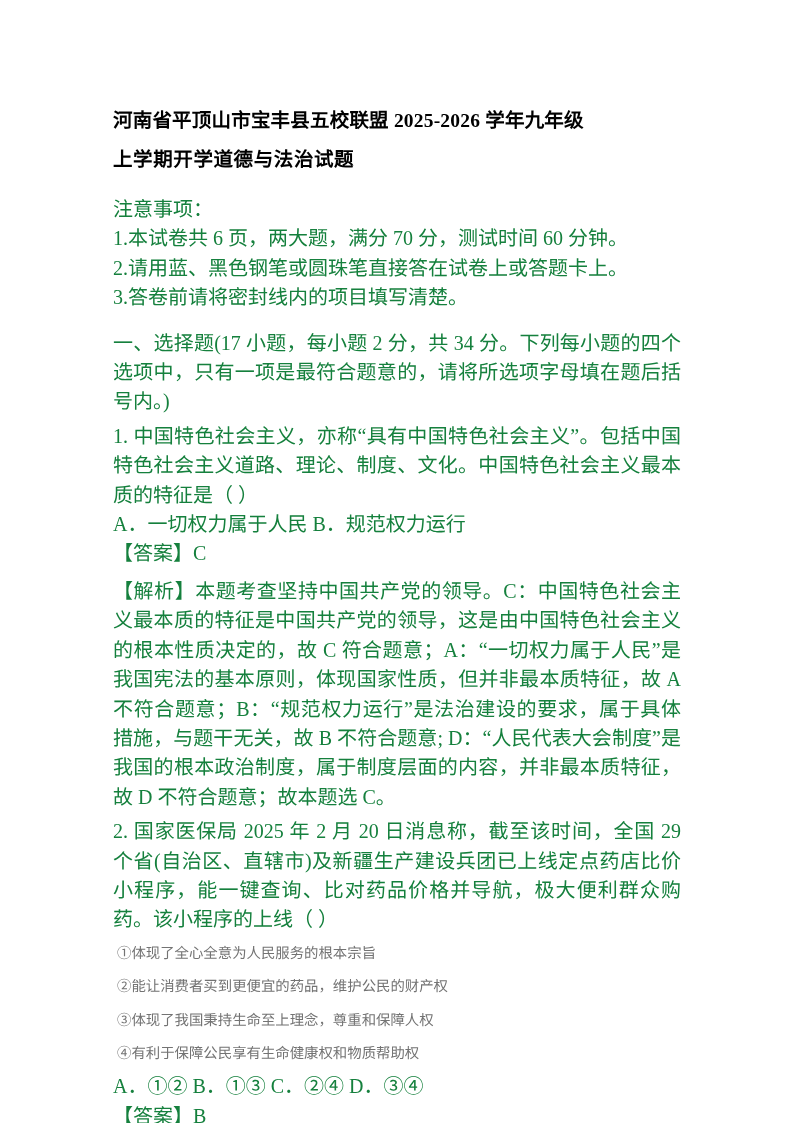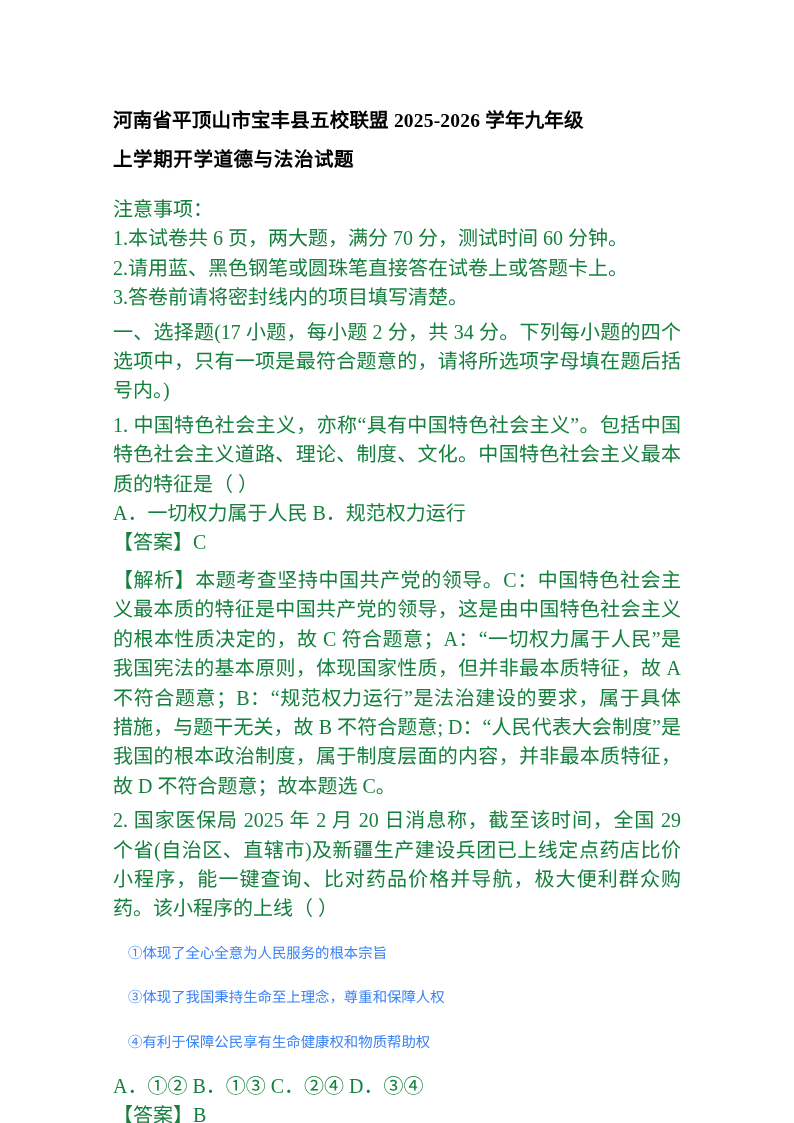--- a/index.html
+++ b/index.html
@@ -56,21 +56,21 @@
     color: #15803d;
     margin: 0;
   }
   .notice-head {
     margin-top: 16px;
   }
   .notice-item {
     margin-top: 0;
   }
   .section-head {
-    margin-top: 5px;
+    margin-top: 16px;
   }
   .q-stem {
     margin-top: 5px;
   }
   .q-opts {
     margin-top: 0;
   }
   .ans-line {
     margin-top: 0;
   }
@@ -78,23 +78,23 @@
     margin-top: 8px;
   }
   .bracket {
     font-weight: normal;
     letter-spacing: 0;
   }
   
   .stmt {
     font-size: 14.4px;
     line-height: 29.4px;
-    color: #3b82f6;
+    color: #737373;
     font-family: "DejaVu Serif", "Liberation Serif", serif;
-    margin: 15px;
+    margin: 4px;
     white-space: nowrap;
   }
 </style>
 </head>
 <body>
 
 <div class="page">
   <div class="content">
 
     <div class="doc-title">
@@ -109,19 +109,20 @@
 
     <p class="para section-head">一、选择题(17 小题，每小题 2 分，共 34 分。下列每小题的四个选项中，只有一项是最符合题意的，请将所选项字母填在题后括号内。)</p>
 
     <p class="para q-stem"><span>1.</span>&nbsp;<span>中国特色社会主义，亦称“具有中国特色社会主义”。包括中国特色社会主义道路、理论、制度、文化。中国特色社会主义最本质的特征是（    ）</span></p>
     <p class="para q-opts">A．一切权力属于人民  B．规范权力运行</p>
     <p class="para ans-line"><span class="bracket">【答案】</span><span>C</span></p>
     <p class="para exp-line"><span class="bracket">【解析】</span><span>本题考查坚持中国共产党的领导。C：中国特色社会主义最本质的特征是中国共产党的领导，这是由中国特色社会主义的根本性质决定的，故 C 符合题意；A：“一切权力属于人民”是我国宪法的基本原则，体现国家性质，但并非最本质特征，故 A 不符合题意；B：“规范权力运行”是法治建设的要求，属于具体措施，与题干无关，故 B 不符合题意; D：“人民代表大会制度”是我国的根本政治制度，属于制度层面的内容，并非最本质特征，故 D 不符合题意；故本题选 C。</span></p>
 
     <p class="para q-stem"><span>2.</span>&nbsp;<span>国家医保局 2025 年 2 月 20 日消息称，截至该时间，全国 29 个省(自治区、直辖市)及新疆生产建设兵团已上线定点药店比价小程序，能一键查询、比对药品价格并导航，极大便利群众购药。该小程序的上线（    ）</span></p>
     <p class="stmt">①体现了全心全意为人民服务的根本宗旨</p>
+    <p class="stmt">②能让消费者买到更便宜的药品，维护公民的财产权</p>
     <p class="stmt">③体现了我国秉持生命至上理念，尊重和保障人权</p>
     <p class="stmt">④有利于保障公民享有生命健康权和物质帮助权</p>
     <p class="para q-opts">A．①②  B．①③  C．②④  D．③④</p>
     <p class="para ans-line"><span class="bracket">【答案】</span><span>B</span></p>
 
   </div>
 </div>
 
 </body></html>

